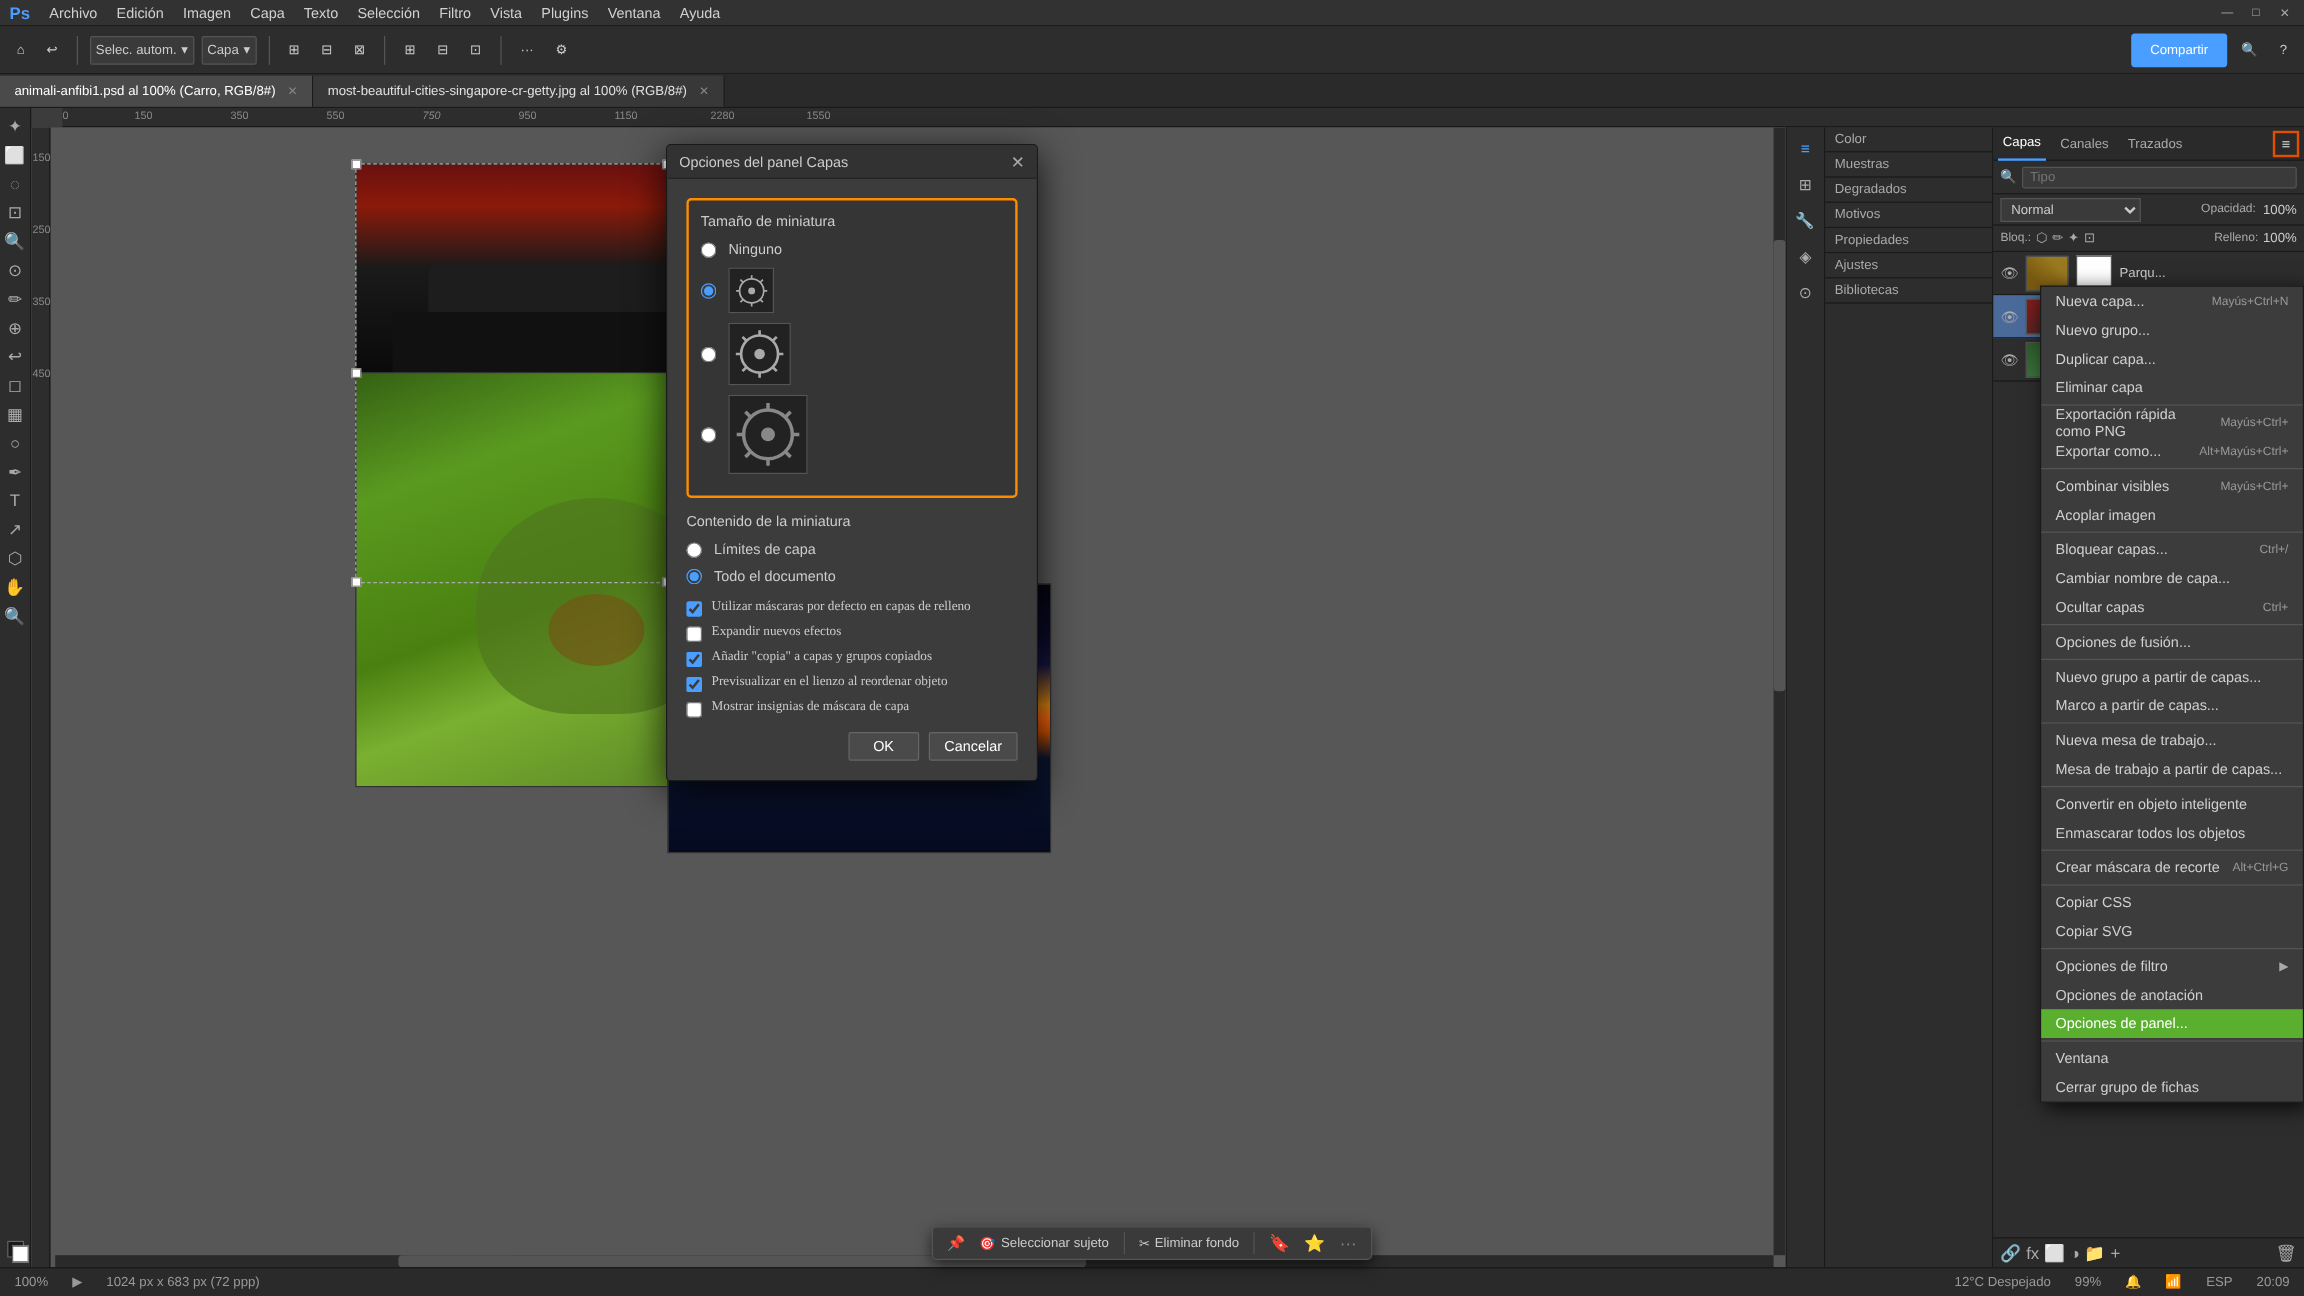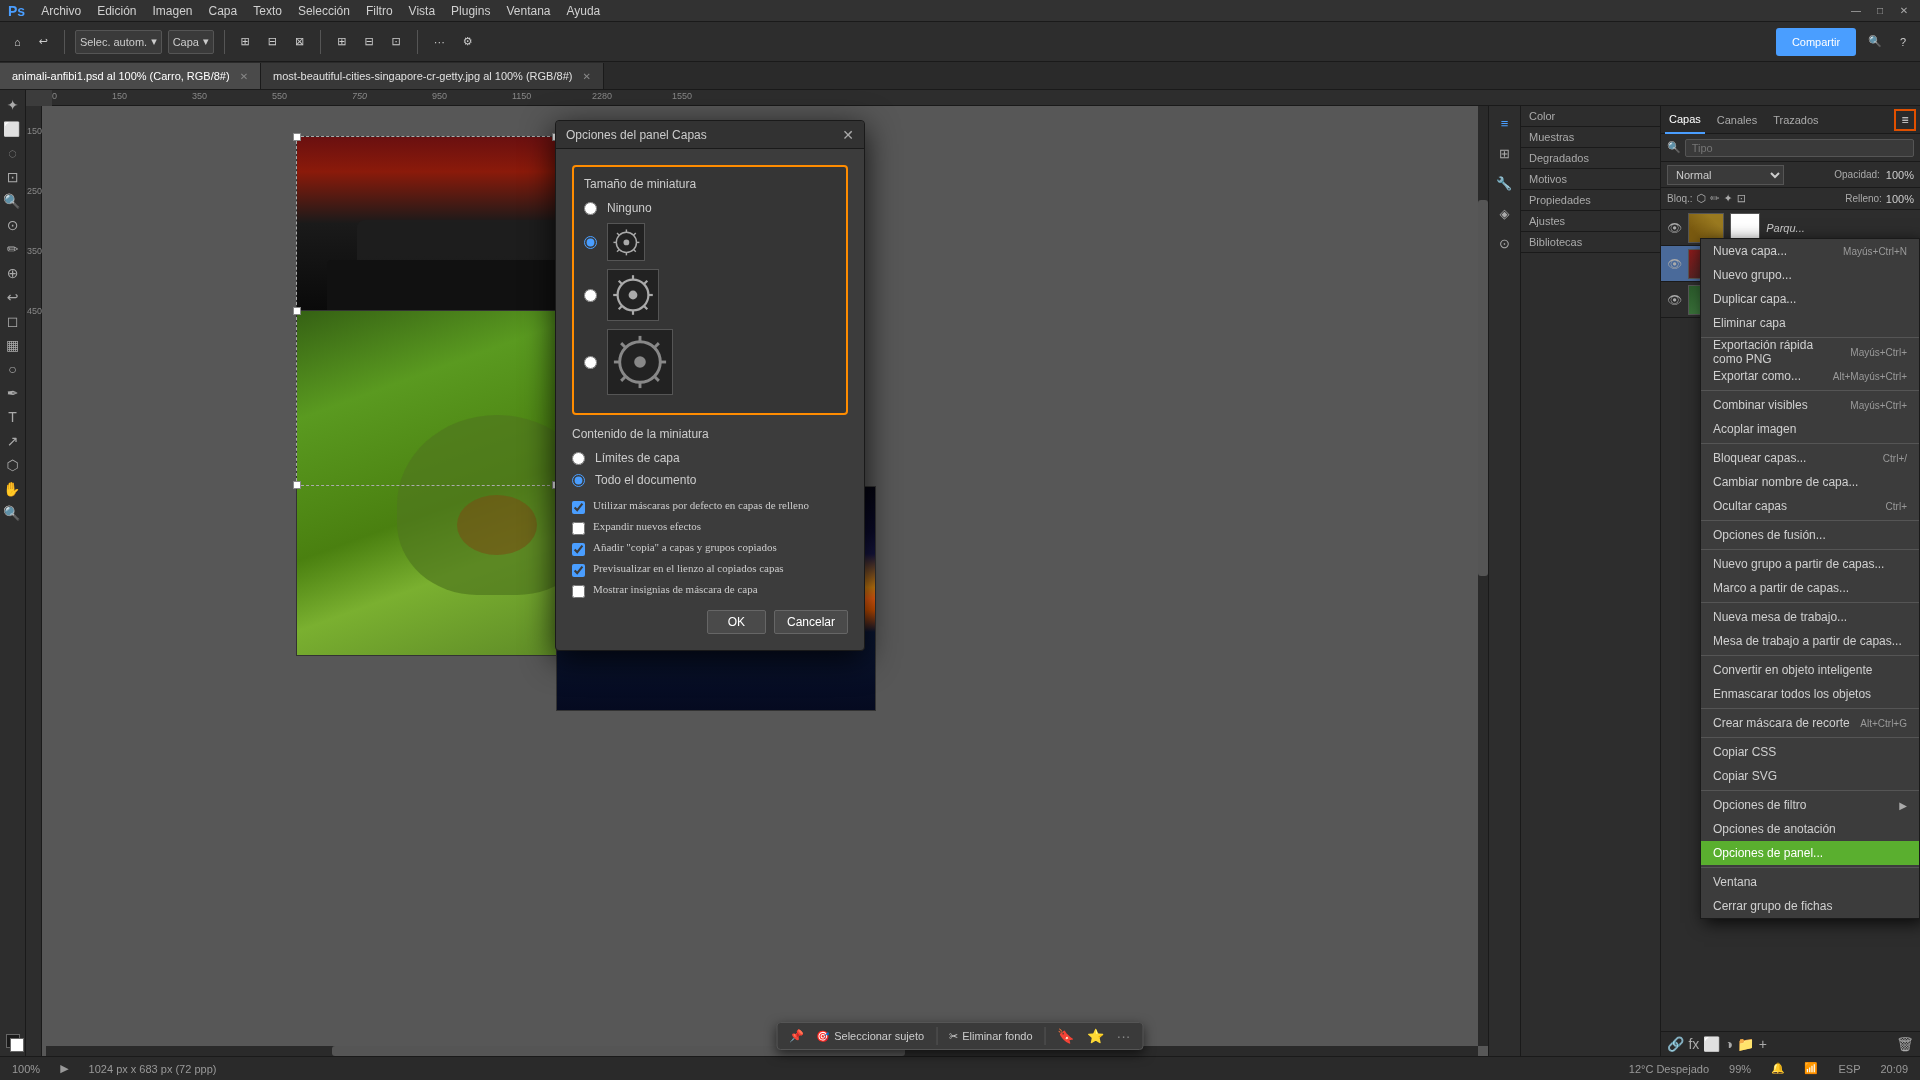--- a/index.html
+++ b/index.html
@@ -28,21 +28,21 @@
     .lt-btn { width: 22px; height: 22px; display: flex; align-items: center; justify-content: center; cursor: pointer; color: #aaa; font-size: 14px; border-radius: 2px; }
     #panel-tabs { display: flex; align-items: center; background: #2a2a2a; border-bottom: 1px solid #1a1a1a; height: 28px; padding: 0 4px; gap: 8px; }
     .panel-tab { font-size: 11px; color: #aaa; cursor: pointer; padding: 0 4px; height: 28px; display: flex; align-items: center; text-align: right; }
     .panel-tab.active { color: #fff; border-bottom: 2px solid #4a9eff; }
     #layers-search { height: 28px; border-bottom: 1px solid #1a1a1a; display: flex; align-items: center; padding: 0 6px; gap: 4px; }
     #layers-search input { background: #3a3a3a; border: 1px solid #555; color: #ccc; font-size: 11px; padding: 2px 6px; flex: 1; border-radius: 2px; }
     #blend-row { height: 26px; display: flex; align-items: center; padding: 0 6px; gap: 6px; border-bottom: 1px solid #1a1a1a; }
     #layers-list { flex: 1; overflow-y: auto; }
     .layer-item { height: 36px; display: flex; align-items: center; padding: 0 6px; gap: 6px; border-bottom: 1px solid #1a1a1a; cursor: pointer; }
     .layer-thumb { width: 30px; height: 28px; background: #555; border: 1px solid #666; flex-shrink: 0; }
-    .layer-name { font-size: 11px; color: #ccc; flex: 1; font-style: italic; }
+    .layer-name { font-size: 11px; color: #ccc; flex: 1; }
     .layer-eye { color: #aaa; font-size: 12px; }
     .mini-panel { border-bottom: 1px solid #1a1a1a; padding: 4px 8px; }
     .mini-panel-title { font-size: 11px; color: #aaa; cursor: pointer; }
 
     
     #status-bar { height: 24px; background: #2a2a2a; border-top: 1px solid #1a1a1a; display: flex; align-items: center; padding: 0 12px; gap: 20px; font-size: 11px; color: #999; }
 
     
     #panel-options-dialog { position: absolute; top: 120px; left: 555px; width: 310px; background: #3c3c3c; border: 1px solid #1a1a1a; box-shadow: 0 8px 32px rgba(0,0,0,0.8); border-radius: 4px; z-index: 1000; }
     .dialog-header { height: 28px; background: #323232; display: flex; align-items: center; padding: 0 10px; border-bottom: 1px solid #1a1a1a; border-radius: 4px 4px 0 0; }
@@ -477,21 +477,21 @@
         <div class="checkbox-row">
           <input type="checkbox" style="">
           <span class="checkbox-label">Expandir nuevos efectos</span>
         </div>
         <div class="checkbox-row">
           <input type="checkbox" checked="" style="">
           <span class="checkbox-label">Añadir "copia" a capas y grupos copiados</span>
         </div>
         <div class="checkbox-row">
           <input type="checkbox" checked="" style="">
-          <span class="checkbox-label">Previsualizar en el lienzo al copiados capas</span>
+          <span class="checkbox-label">Previsualizar en el lienzo al reordenar objeto</span>
         </div>
         <div class="checkbox-row">
           <input type="checkbox" style="">
           <span class="checkbox-label">Mostrar insignias de máscara de capa</span>
         </div>
       </div>
 
       <div class="dialog-buttons">
         <button class="btn-ok">OK</button>
         <button class="btn-cancel">Cancelar</button>

